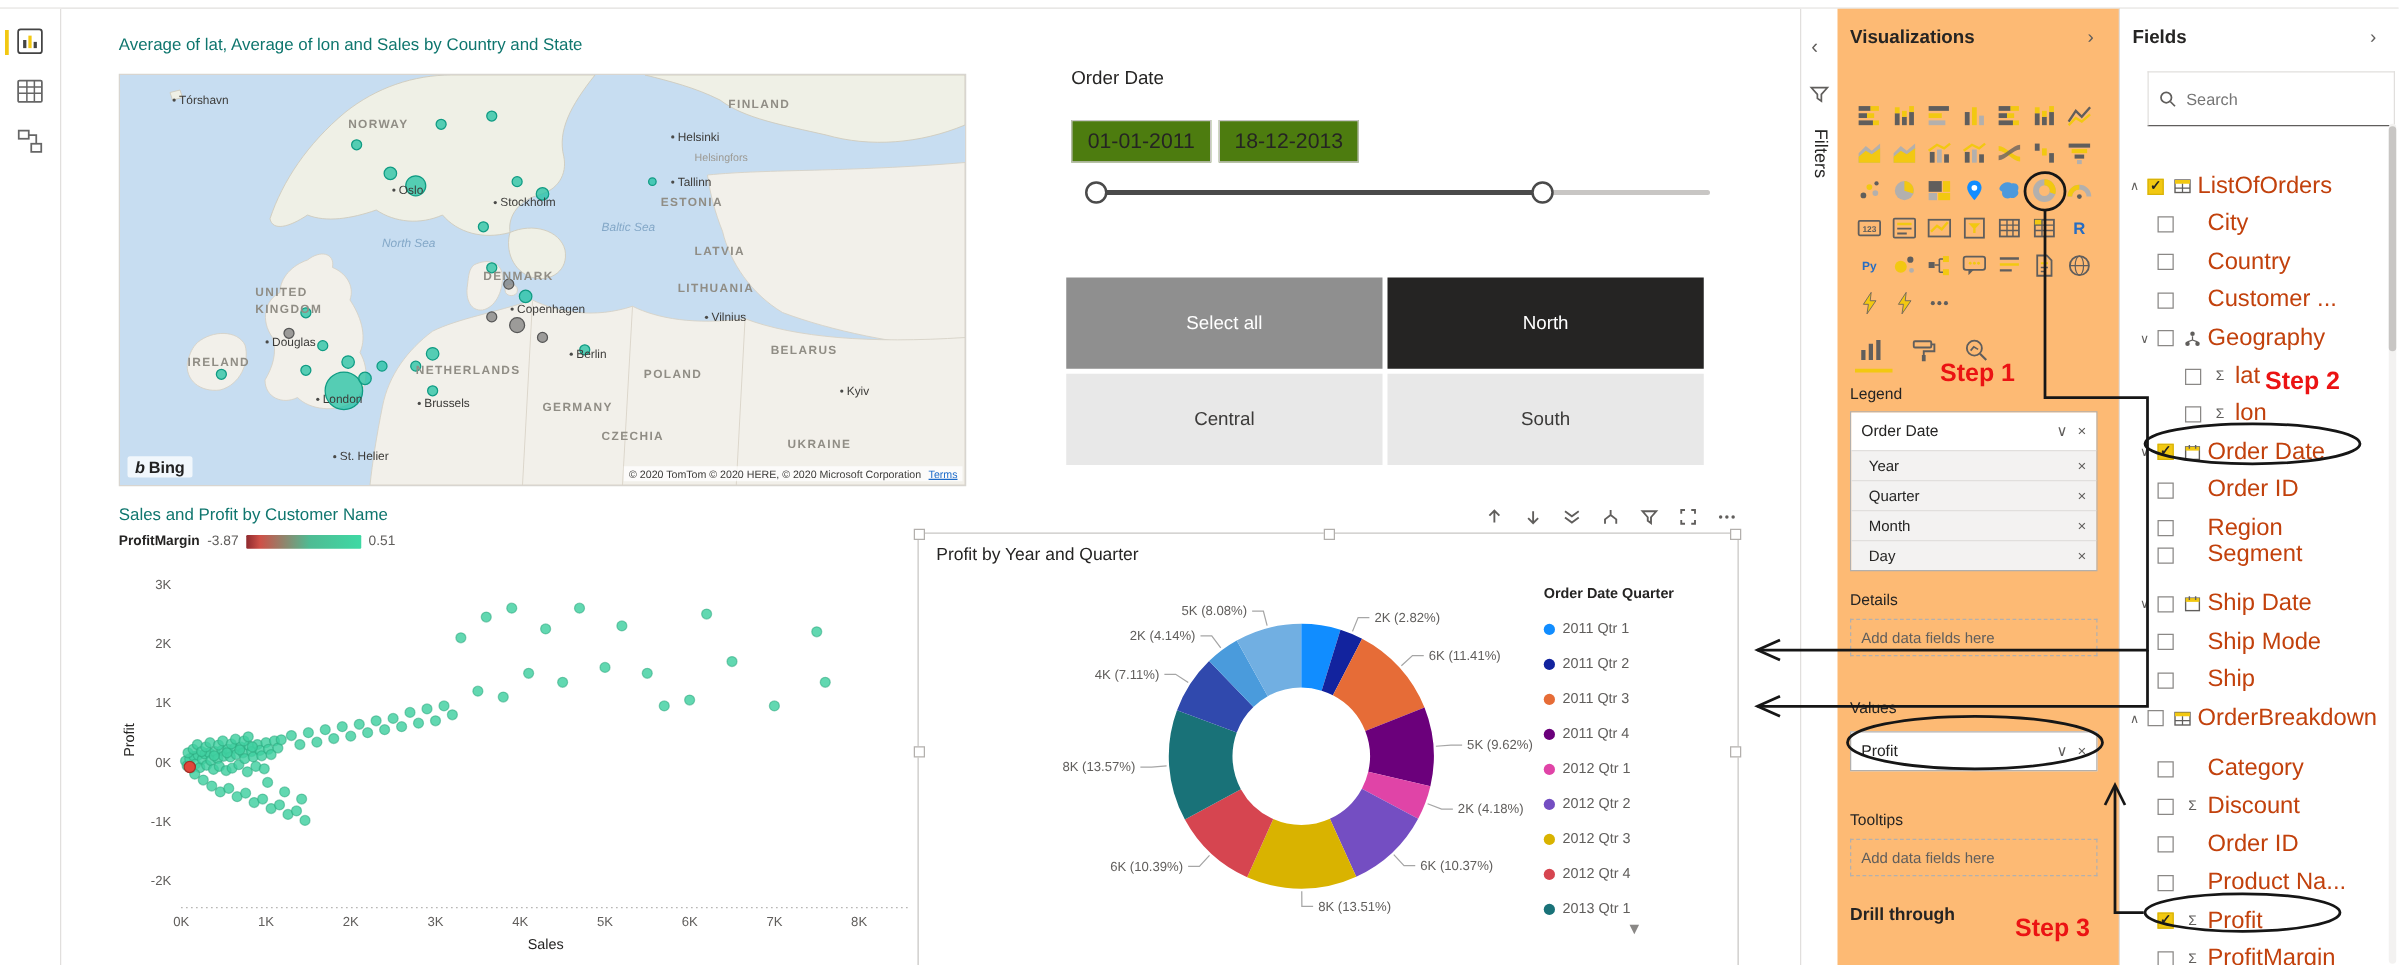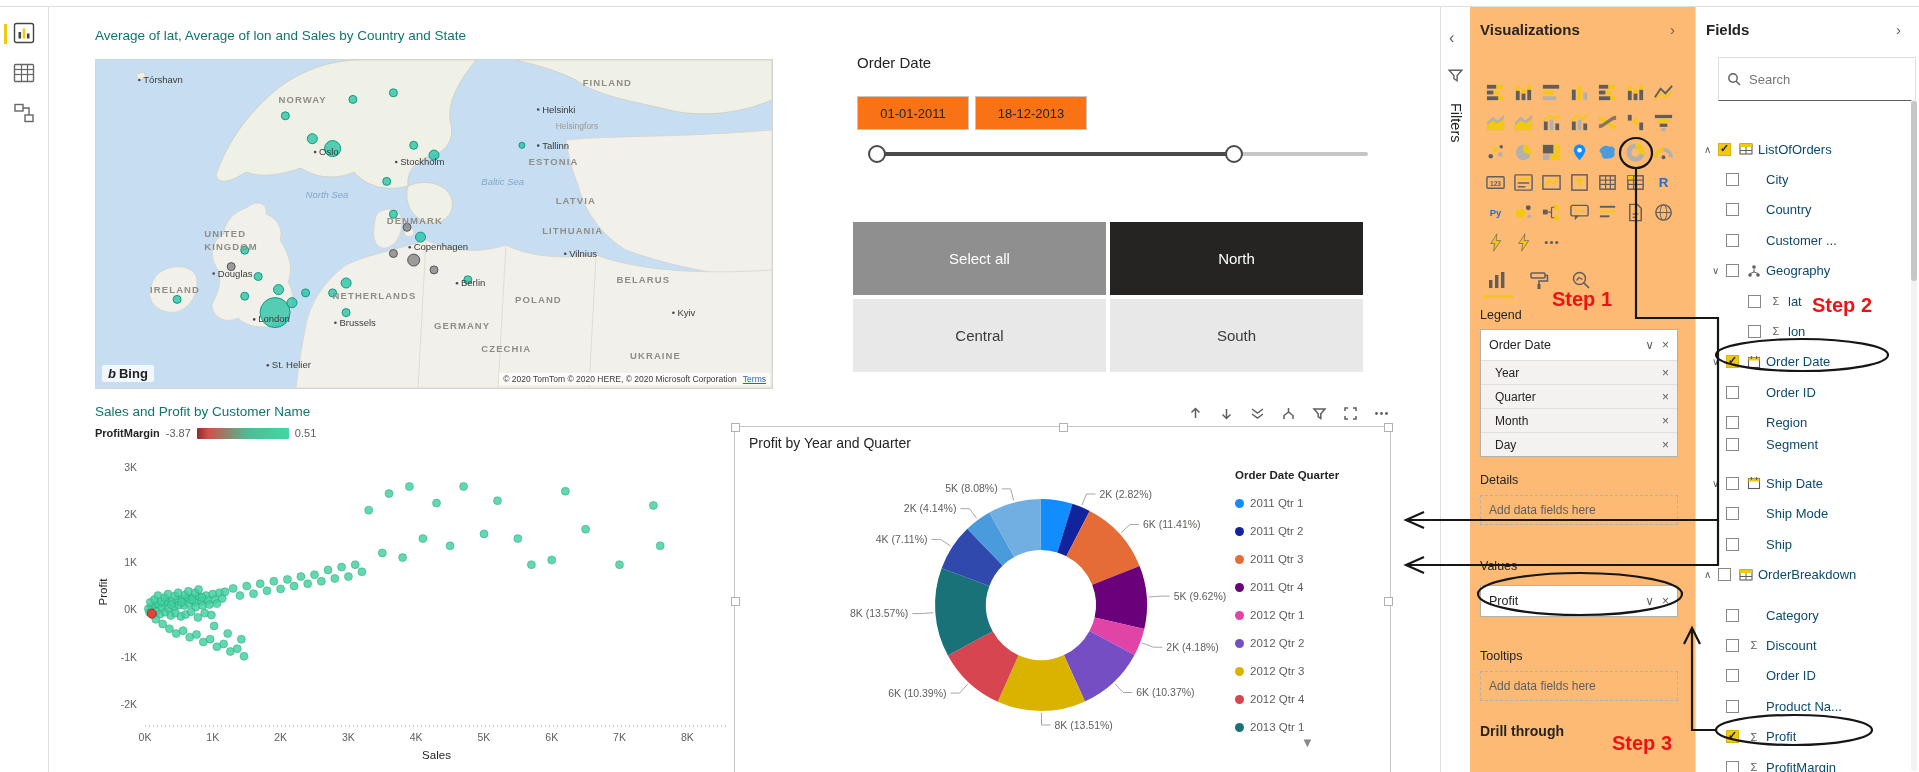--- a/index.html
+++ b/index.html
@@ -11,21 +11,21 @@
   .rail-btn{position:absolute;left:12px;width:26px;height:26px;cursor:pointer}
   .rail-btn.active::after{content:"";position:absolute;left:-8px;top:3px;width:3px;height:20px;background:#F2C811}
   
   .vis-title{position:absolute;font-size:13.5px;color:#0f766e}
   #map-frame{position:absolute;left:95px;top:59px;width:676px;height:328px;border:1px solid #D8D5D0;overflow:hidden}
   #bing-logo{position:absolute;left:6px;bottom:6px;font-weight:bold;font-size:13px;color:#222;background:rgba(255,255,255,.75);padding:1px 6px;border-radius:2px}
   #map-attr{position:absolute;right:2px;bottom:3px;font-size:8.5px;color:#3C3B39;background:rgba(255,255,255,.75);padding:1px 4px}
   #map-attr .terms{color:#1B6AC9;text-decoration:underline;margin-left:6px;cursor:pointer}
   
   #ds-title{position:absolute;left:857px;top:54px;font-size:15px;color:#252423}
-  .ds-box{position:absolute;top:96px;width:110px;height:32px;border:1px solid #C8C6C4;display:flex;align-items:center;justify-content:center;font-size:13px;background:#f97316;cursor:text}
+  .ds-box{position:absolute;top:96px;width:110px;height:32px;border:1px solid #C8C6C4;display:flex;align-items:center;justify-content:center;font-size:17px;background:#4d7c0f;cursor:text}
   .track{position:absolute;top:152px;height:4px;border-radius:2px}
   .handle{position:absolute;top:145px;width:18px;height:18px;border-radius:50%;background:#fff;border:2.5px solid #4A4A4A;box-sizing:border-box;cursor:pointer}
   
   .region-btn{position:absolute;display:flex;align-items:center;justify-content:center;font-size:15px;cursor:pointer}
   
   #scatter-visual{position:absolute;left:95px;top:400px;width:645px;height:372px;background:#fff}
   #sc-legend{position:absolute;left:0;top:26px;height:14px;display:flex;align-items:center;gap:6px;font-size:11px;color:#605E5C}
   #sc-legend .lg-label{font-weight:bold;color:#252423}
   #sc-grad{width:92px;height:11px;border-radius:1px}
   
@@ -61,21 +61,21 @@
   #drill-label{position:absolute;left:10px;font-size:14px;font-weight:600;color:#252423}
   
   #search-box{position:absolute;left:22px;top:50px;width:198px;height:44px;border:1px solid #E1DFDD;border-bottom:1px solid #605E5C;display:flex;align-items:center;gap:6px;padding:0 8px;box-sizing:border-box}
   #search-box input{border:none;outline:none;font-size:13px;width:140px;font-family:"Liberation Sans",sans-serif;color:#252423}
   .f-row{position:absolute;left:8px;width:202px;height:28px;display:flex;align-items:center;cursor:pointer}
   .f-chev{width:14px;font-size:10px;color:#605E5C;flex:0 0 auto}
   .cb{width:13px;height:13px;border:1px solid #8A8886;box-sizing:border-box;background:#fff;flex:0 0 auto;position:relative;margin-right:7px}
   .cb.on{background:#F2C811;border-color:#D8B30A}
   .cb.on::after{content:"\2713";position:absolute;left:1px;top:-2px;font-size:11px;color:#252423;font-weight:bold}
   .f-ic{width:16px;flex:0 0 auto;margin-right:4px;display:flex;align-items:center;justify-content:center;color:#605E5C;font-size:11px}
-  .f-label{font-size:13px;color:#0c4a6e;white-space:nowrap;overflow:hidden}
+  .f-label{font-size:19px;color:#c2410c;white-space:nowrap;overflow:hidden}
   #f-scroll{position:absolute;left:215px;top:92px;width:6px;height:672px;background:#F3F2F1;border-radius:3px}
   #f-thumb{position:absolute;left:0;top:2px;width:6px;height:180px;background:#C8C6C4;border-radius:3px;cursor:pointer}
   
   #anno{position:absolute;left:0;top:0;z-index:60;pointer-events:none}
   .step{position:absolute;z-index:61;color:#EB1313;font-size:20px;font-weight:bold;pointer-events:none}
 </style>
 </head>
 <body>
 
 <div id="top-border"></div>

